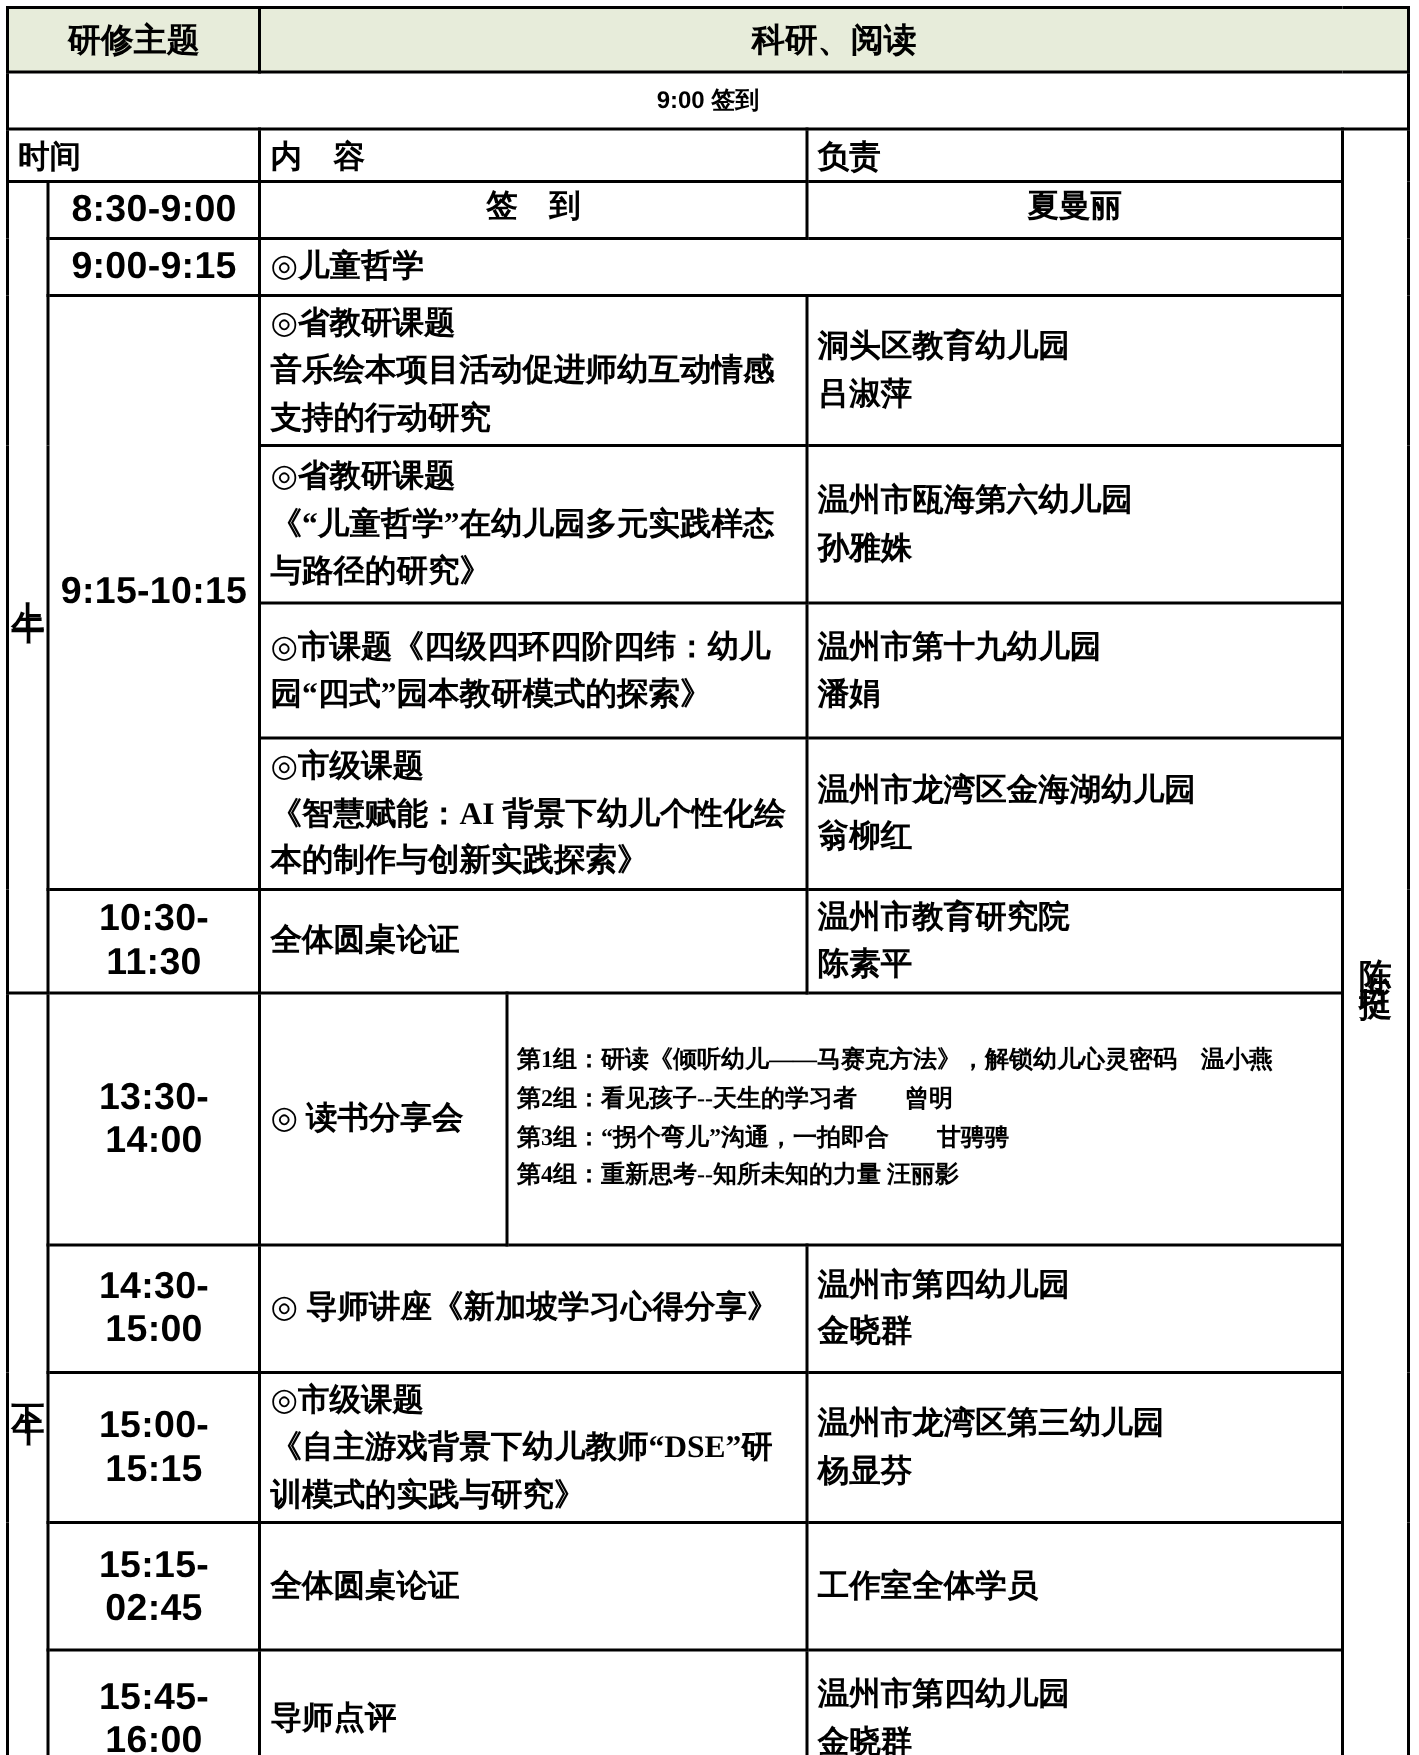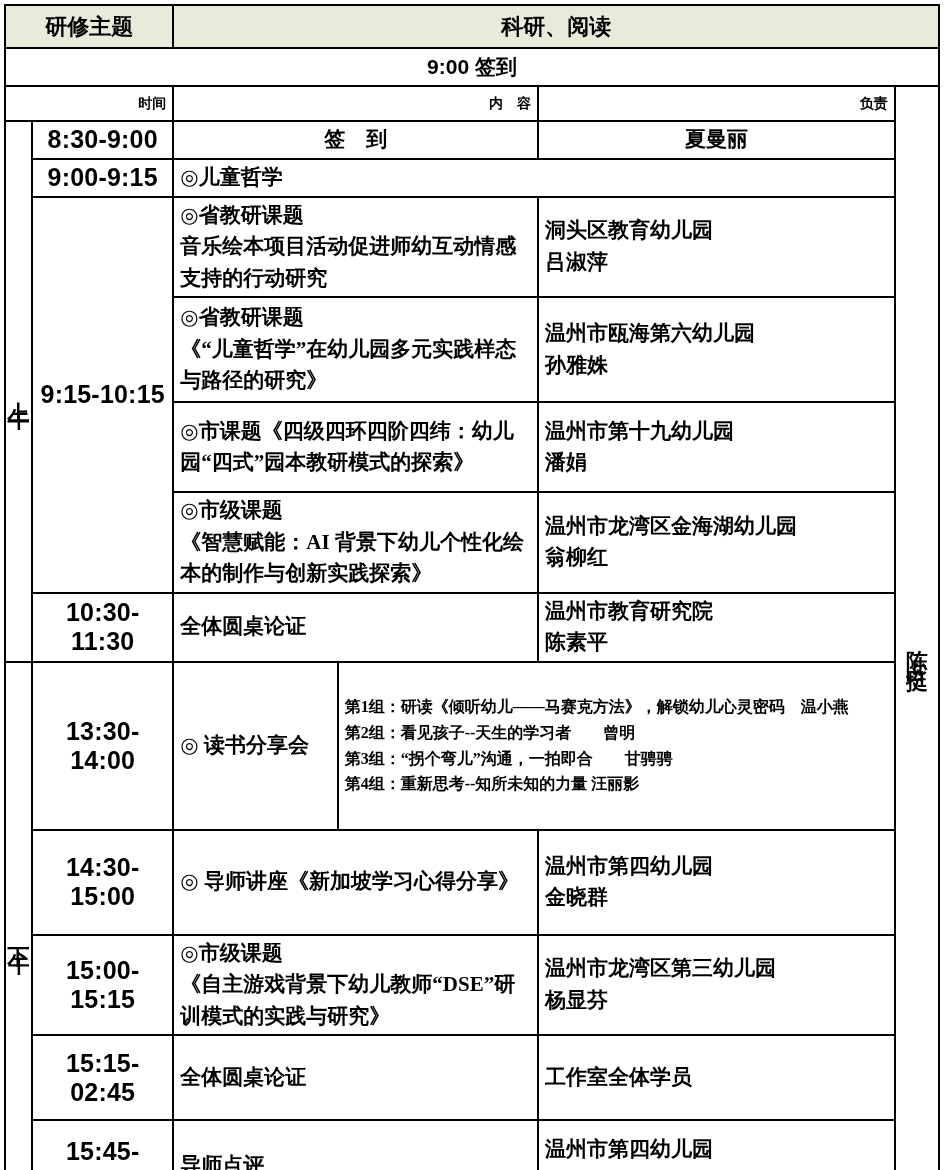--- a/index.html
+++ b/index.html
@@ -22,37 +22,37 @@
     width: 936px;
   }
   table.schedule td {
     border: 2px solid #000;
     vertical-align: middle;
     padding: 2px 6px;
     box-sizing: border-box;
     overflow: hidden;
   }
   .green { background: #e7ecda; }
-  .center { text-align: center; }
+  .center { text-align: center; font-family: Liberation Mono, monospace; }
   .top-label {
     font-size: 22px;
     font-weight: bold;
     text-align: center;
     font-family: "Liberation Sans", "DejaVu Sans", sans-serif;
   }
   .banner {
+    font-size: 16px;
+    font-weight: bold;
+    text-align: center;
+    font-family: "Liberation Sans", "DejaVu Sans", sans-serif;
+  }
+  .col-head {
     font-size: 21px;
     font-weight: bold;
-    text-align: center;
-    font-family: "Liberation Sans", "DejaVu Sans", sans-serif;
-  }
-  .col-head {
-    font-size: 14px;
-    font-weight: bold;
-    text-align: right;
+    text-align: left;
     font-family: "Liberation Sans", "DejaVu Sans", sans-serif;
   }
   .time {
     font-size: 25px;
     font-weight: bold;
     text-align: center;
     font-family: "Liberation Sans", "DejaVu Sans", sans-serif;
     letter-spacing: 0.2px;
   }
   .body-text {
@@ -217,21 +217,21 @@
         <span>◎ 读书分享会</span>
       </td>
       <td colspan="2" class="groups-text">
         <div>第1组：研读《倾听幼儿——马赛克方法》，解锁幼儿心灵密码　温小燕</div>
         <div>第2组：看见孩子--天生的学习者　　曾明</div>
         <div>第3组：“拐个弯儿”沟通，一拍即合　　甘骋骋</div>
         <div>第4组：重新思考--知所未知的力量 汪丽影</div>
       </td>
     </tr>
 
-    <tr style="height:105px">
+    <tr style="height:85px">
       <td class="time">
         <span>14:30-15:00</span>
       </td>
       <td colspan="2" class="body-text">
         <span>◎ 导师讲座《新加坡学习心得分享》</span>
       </td>
       <td class="body-text pad-l">
         <div>温州市第四幼儿园</div>
         <div>金晓群</div>
       </td>

